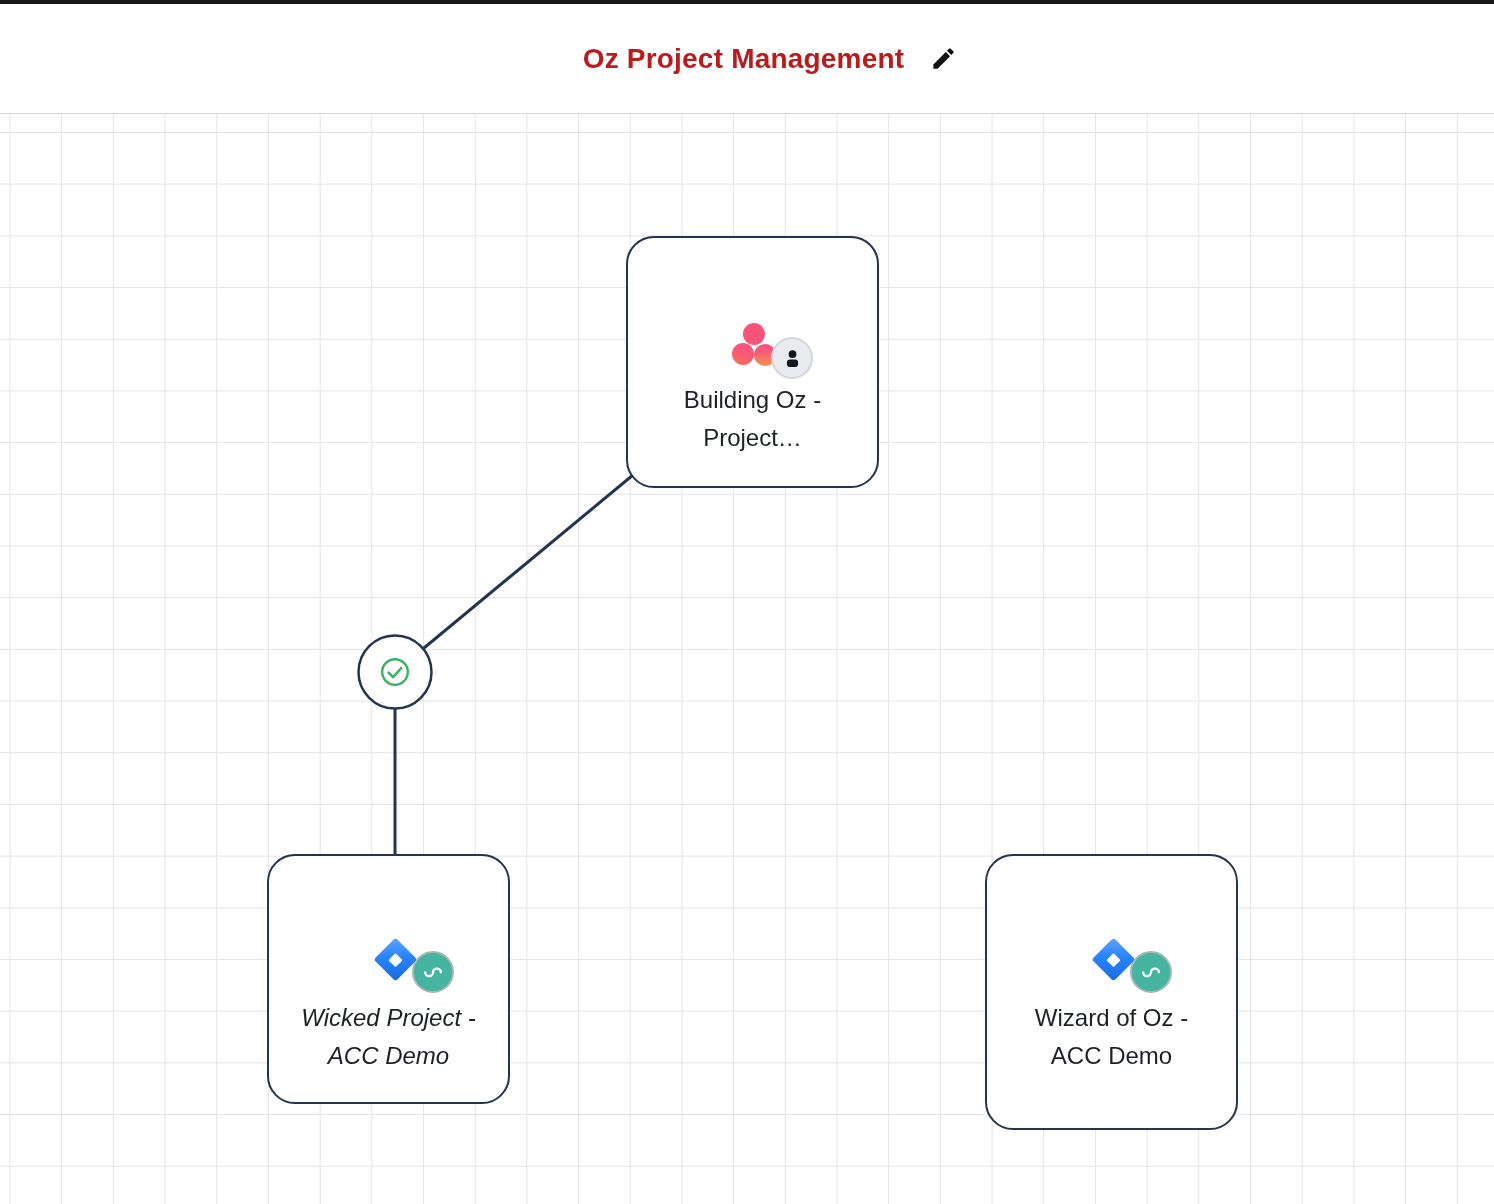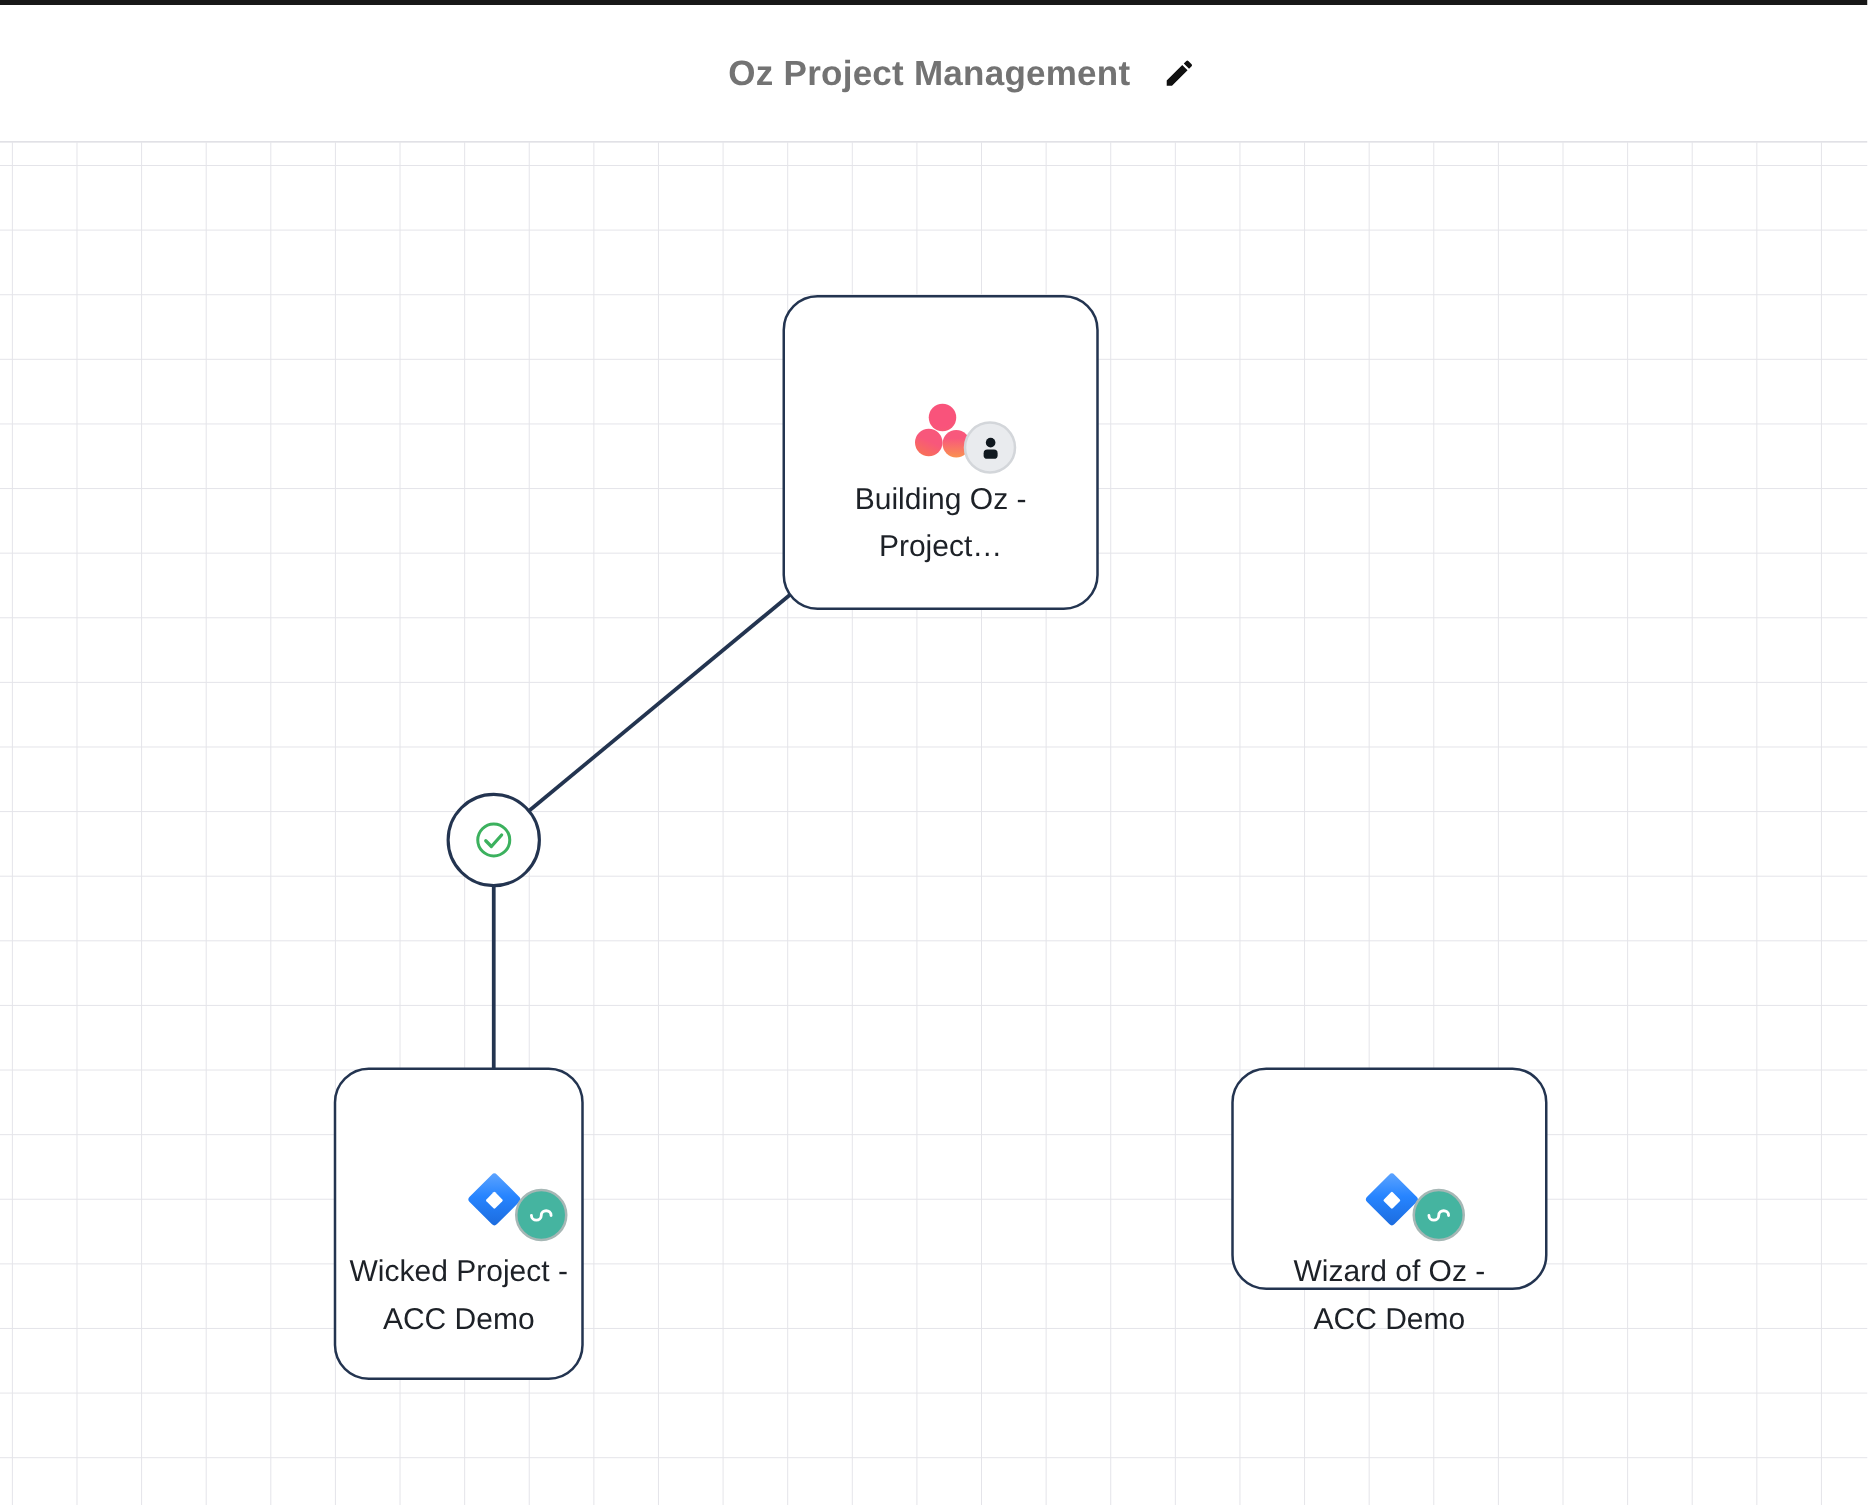--- a/index.html
+++ b/index.html
@@ -26,21 +26,21 @@
     width: 100%; height: 109px;
     background: #ffffff;
     display: flex; align-items: center; justify-content: center;
   }
   .header-inner {
     display: flex; align-items: center; gap: 26px;
     transform: translateX(23px);
   }
   .page-title {
     font-size: 28px; font-weight: 600;
-    color: #737373; letter-spacing: .2px;
+    color: #b91c1c; letter-spacing: .2px;
     line-height: 1;
   }
   .edit-btn {
     background: none; border: none; padding: 0; margin: 0;
     cursor: pointer; display: flex; align-items: center;
   }
   .edit-btn svg { width: 27px; height: 27px; fill: #101010; }
 
   
   .canvas {
@@ -58,22 +58,22 @@
   svg.edges { position: absolute; top: 0; left: 0; width: 1494px; height: 1091px; }
 
   
   .node {
     position: absolute;
     background: #ffffff;
     border: 2.5px solid #233450;
     border-radius: 28px;
   }
   #node-building-oz { left: 626px; top: 122px; width: 253px; height: 252px; }
-  #node-wicked      { left: 267px; top: 740px; width: 200px; height: 250px; }
-  #node-wizard      { left: 985px; top: 740px; width: 253px; height: 178px; }
+  #node-wicked      { left: 267px; top: 740px; width: 243px; height: 250px; font-style: italic; }
+  #node-wizard      { left: 985px; top: 740px; width: 253px; height: 276px; }
 
   .node-label {
     position: absolute; left: 0; right: 0; top: 143px;
     text-align: center;
     font-size: 24px; line-height: 38px;
     color: #1d2127;
   }
 
   
   .asana { position: absolute; left: 100px; top: 83px; width: 64px; height: 50px; }

